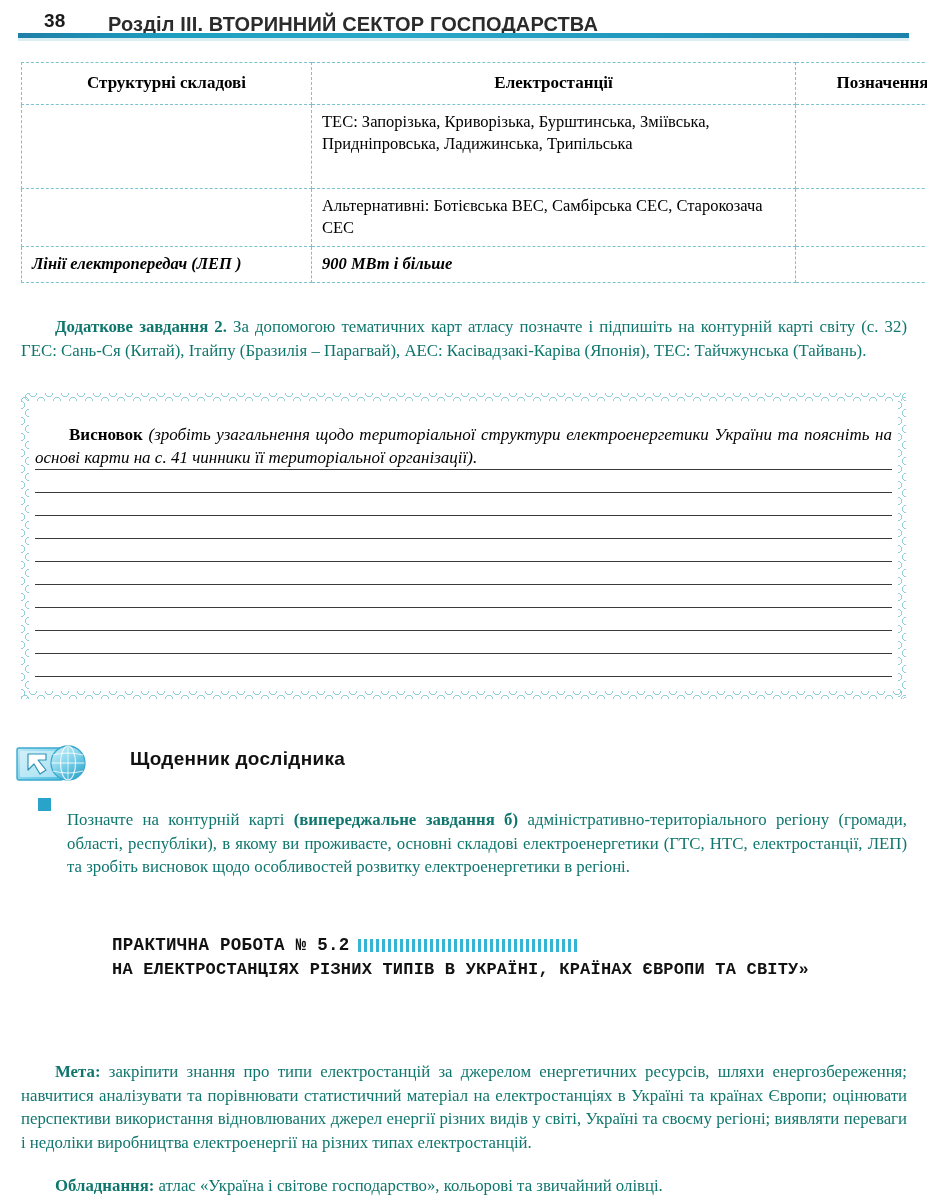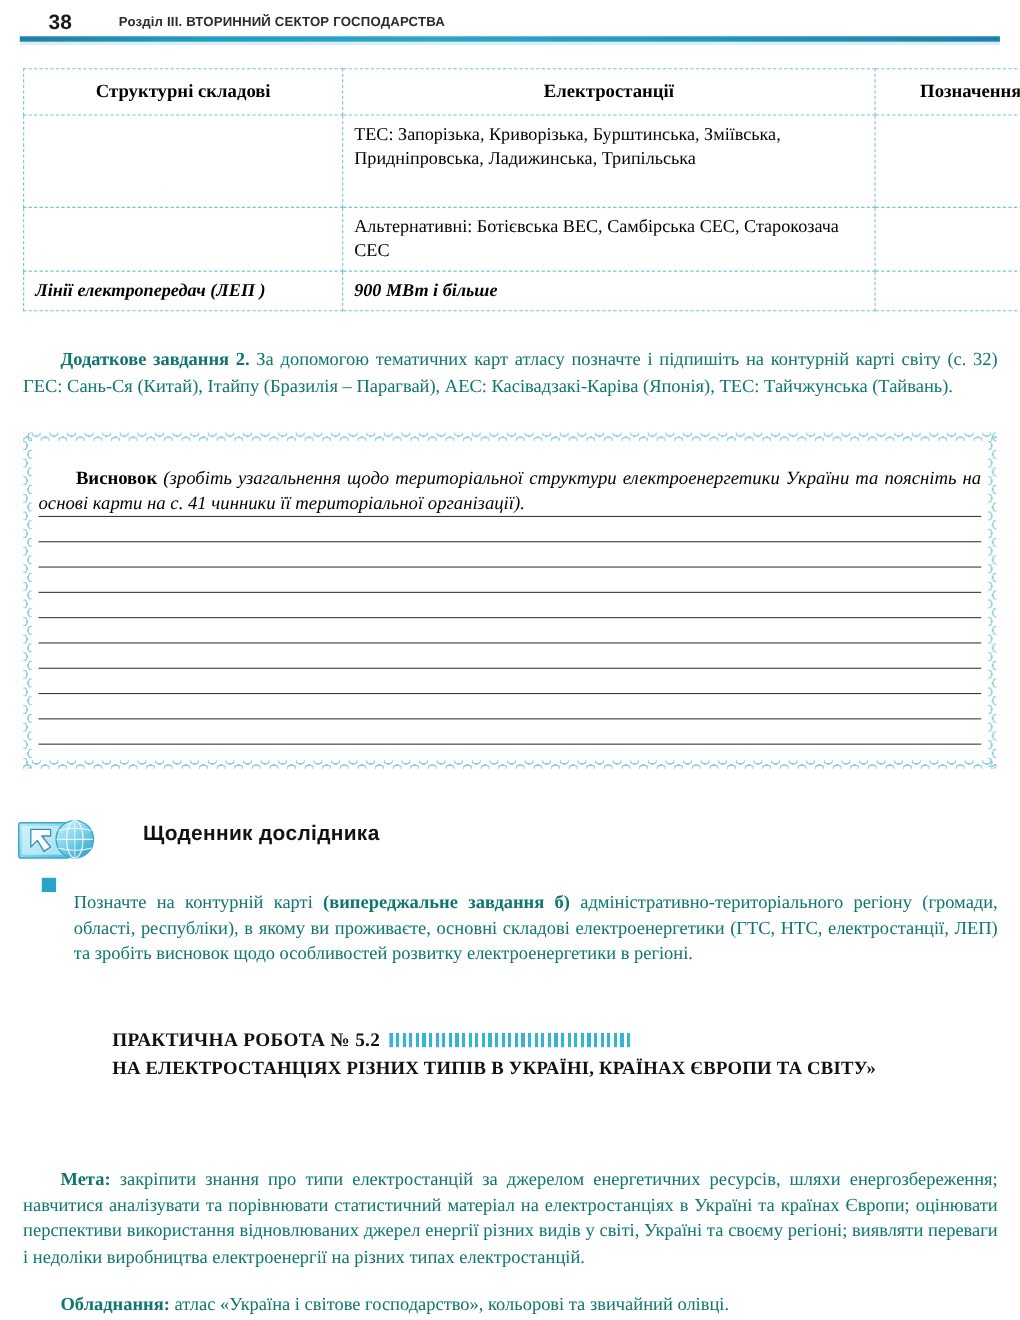--- a/index.html
+++ b/index.html
@@ -34,21 +34,21 @@
     font-weight: 600;
     color: #1a1a1a;
     letter-spacing: 0.2px;
     margin-left: 22px;
   }
   .header-title {
     position: absolute;
     left: 108px;
     top: 5px;
     font-family: "Liberation Sans", "DejaVu Sans", sans-serif;
-    font-size: 12px;
+    font-size: 20px;
     font-weight: 700;
     color: #2b2b2b;
     letter-spacing: 0.15px;
   }
   .header-rule {
     position: absolute;
     left: 18px;
     top: 33px;
     width: 891px;
     height: 5px;
@@ -218,24 +218,24 @@
   }
   #diary-task {
     left: 67px;
     top: 791px;
     width: 840px;
   }
 
   
   .pw {
     position: absolute;
-    left: 102px;
+    left: 112px;
     top: 935px;
     width: 800px;
-    font-family: Liberation Serif, serif;
+    font-family: Liberation Mono, monospace;
   }
   .pw-line1 {
     font-size: 17.5px;
     font-weight: 700;
     color: #111;
     letter-spacing: 0.3px;
     display: flex;
     align-items: center;
     gap: 8px;
   }

